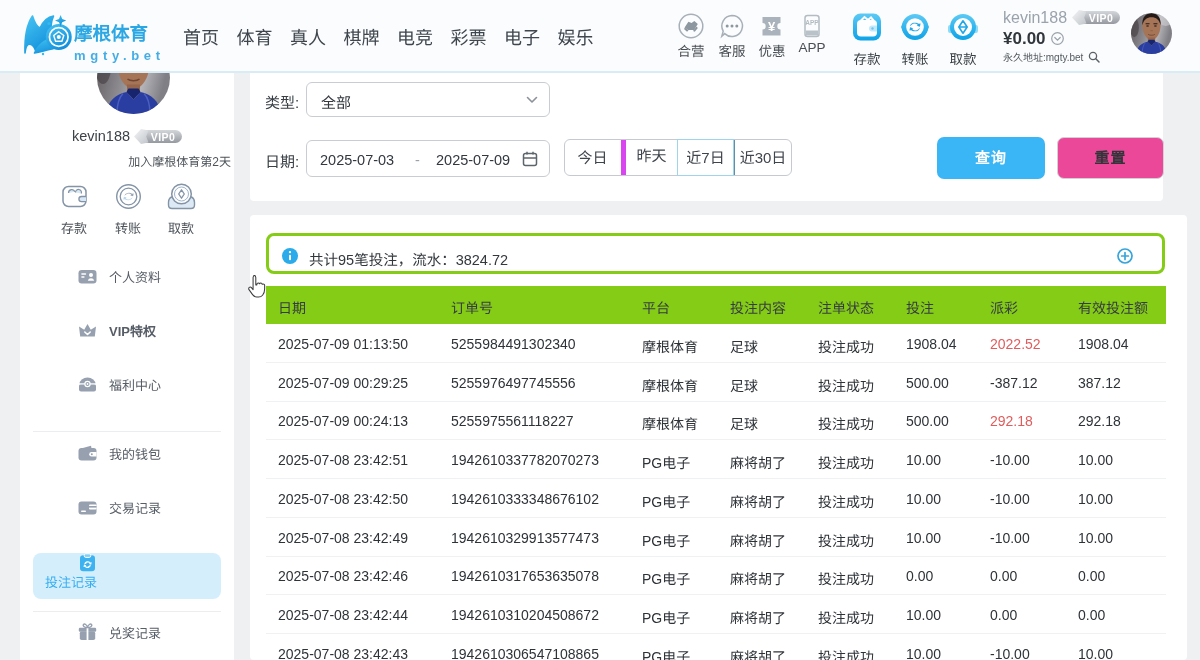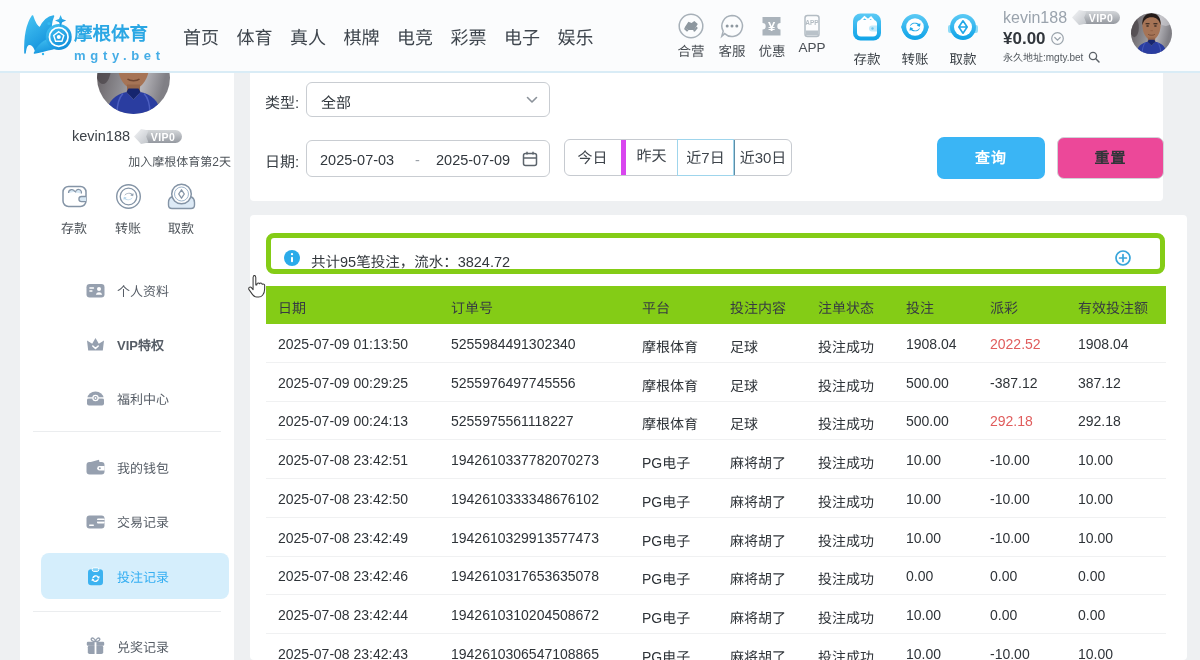--- a/index.html
+++ b/index.html
@@ -23,21 +23,21 @@
 #ubal { font-size:17px; font-weight:bold; color:#32373d; margin-top:4px; line-height:13px;}
 #uaddr { font-size:10px; color:#555b61; margin-top:6px; line-height:10px;}
 #avatar-top { position:absolute; left:1131px; top:13px; width:41px; height:41px; border-radius:50%; overflow:hidden; }
 
 #side { position:absolute; left:20px; top:73px; width:214px; height:587px; background:#fff;}
 #side-avatar { position:absolute; left:77px; top:-32px; width:73px; height:73px; border-radius:50%; overflow:hidden;}
 #side-name { position:absolute; left:52px; top:56px; font-size:14.5px; line-height:14px; color:#3c4248; }
 #side-join { position:absolute; left:0; top:79px; width:170px; text-align:right; font-size:12px; color:#4e545a;margin-left:41px; }
 .sic { position:absolute; top:110px; width:56px; text-align:center;}
 .sic .lb { font-size:13px; color:#4e545a; margin-top:4px;}
-.mi { position:absolute; left:21px; width:188px; height:46px; display:flex; align-items:center; }
+.mi { position:absolute; left:13px; width:188px; height:46px; display:flex; }
 .mi svg { margin-left:45px; flex:none;}
 .mi .tx { font-size:13px; color:#565d66; margin-left:12px; white-space:nowrap;}
 .mi.sel { background:#d5eefc; border-radius:8px; }
 .mi.sel .tx { color:#36aff2; }
 .divider { position:absolute; left:13px; width:188px; height:0; border-top:1px solid #ebedef; }
 
 #card1 { position:absolute; left:250px; top:73px; width:913px; height:128px; background:#fff; border-radius:0 0 4px 4px;}
 .flabel { position:absolute; font-size:15px; color:#3a4046; }
 .box { position:absolute; background:#fff; border:1px solid #c9cdd2; border-radius:6px; }
 #selbox { left:56px; top:9px; width:244px; height:35px; }
@@ -45,21 +45,21 @@
 #datebox { left:56px; top:67px; width:244px; height:37px; }
 #datebox .d { position:absolute; top:11px; font-size:14.5px; color:#32383e; }
 #btngroup { position:absolute; left:314px; top:66px; width:228px; height:37px; border:1px solid #c6cad0; border-radius:6px; background:#fff;}
 .bg-it { position:absolute; top:0; height:35px; line-height:35px; text-align:center; font-size:15px; color:#3f454c; }
 #q-btn { position:absolute; left:687px; top:64px; width:108px; height:42px; background:#3ab5f5; border-radius:7px; color:#fff;
   font-size:15px; font-weight:bold; text-align:center; line-height:42px; letter-spacing:1px;}
 #r-btn { position:absolute; left:807px; top:64px; width:107px; height:42px; background:#ec4899; border:1px solid #cfd3d7; border-radius:7px;
   color:#303539; font-size:15px; font-weight:bold; text-align:center; line-height:40px; letter-spacing:1px;}
 
 #card2 { position:absolute; left:250px; top:215px; width:937px; height:445px; background:#fff; border-radius:4px; overflow:hidden;}
-#infobar { position:absolute; left:16px; top:18px; width:899px; height:41px; border:5px solid #84cc16; border-radius:8px; }
+#infobar { position:absolute; left:16px; top:18px; width:899px; height:41px; border:3px solid #84cc16; border-radius:8px; }
 #infobar .tx { position:absolute; left:40px; top:12px; font-size:14.5px; color:#33383d; }
 #thead { position:absolute; left:16px; top:71px; width:900px; height:38px; background:#84cc16; }
 .th, .td { position:absolute; font-size:14px; white-space:nowrap; }
 .th { color:#373c42; top:11px; }
 #rows { position:absolute; left:16px; top:109px; width:900px; }
 .row { position:absolute; width:900px; height:39px; border-bottom:1px solid #f0f1f2; }
 .td { color:#2e3338; top:12px; }
 .td.red { color:#e05c5c; }
 .c1 { left:12px;} .c2 { left:185px;} .c3 { left:376px;} .c4 { left:464px;}
 .c5 { left:552px;} .c6 { left:640px;} .c7 { left:724px;} .c8 { left:812px;}
@@ -177,21 +177,21 @@
     </div>
   <div class="mi" style="top:425px;" id="mi5">
       <svg width="19" height="19" viewBox="0 0 19 19">
         <rect x="0.5" y="3.5" width="18" height="13" rx="3" fill="#96a0af"></rect>
         <rect x="11" y="6.5" width="7.5" height="5" rx="1" fill="#fff"></rect>
         <rect x="11" y="8" width="7.5" height="1.6" fill="#96a0af"></rect>
         <rect x="3" y="12.5" width="5" height="1.5" rx="0.75" fill="#fff"></rect>
       </svg>
       <span class="tx">交易记录</span>
     </div>
-  <div class="mi sel" style="top:480px;" id="mi6">
+  <div class="mi sel" style="top:480px;flex-direction:column;" id="mi6">
       <svg width="19" height="19" viewBox="0 0 19 19">
         <rect x="2" y="2.2" width="15" height="16" rx="3.2" fill="#3cb2f0"></rect>
         <rect x="6.2" y="0.8" width="6.6" height="3.6" rx="1.6" fill="#7fd0f7" stroke="#fff" stroke-width="1"></rect>
         <path d="M6.2 11.2 a3.5 3.5 0 0 1 6.2-1.7 l1.3-0.3 -0.5 2.5 -2.3-0.7 0.8-0.7 a2.2 2.2 0 0 0 -3.6 0.4 Z" fill="#fff"></path>
         <path d="M13 12 a3.5 3.5 0 0 1 -6.2 1.7 l-1.3 0.3 0.5-2.5 2.3 0.7 -0.8 0.7 a2.2 2.2 0 0 0 3.6-0.4 Z" fill="#fff"></path>
       </svg>
       <span class="tx">投注记录</span>
     </div>
   <div class="divider" style="top:538px;"></div>
   <div class="mi" style="top:550px;" id="mi7">

